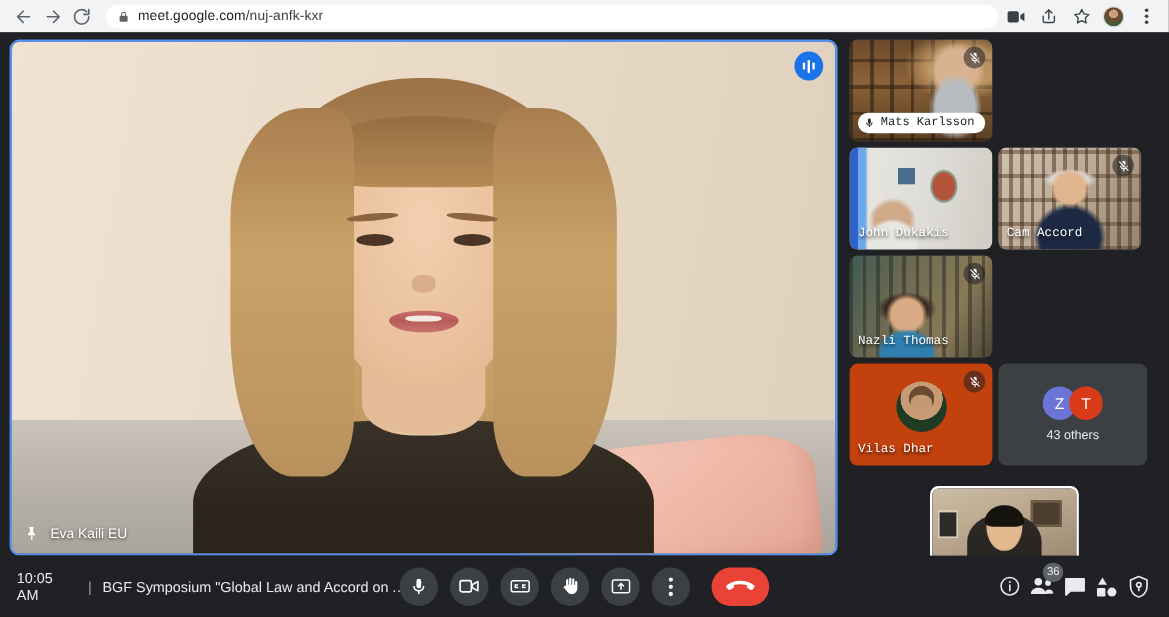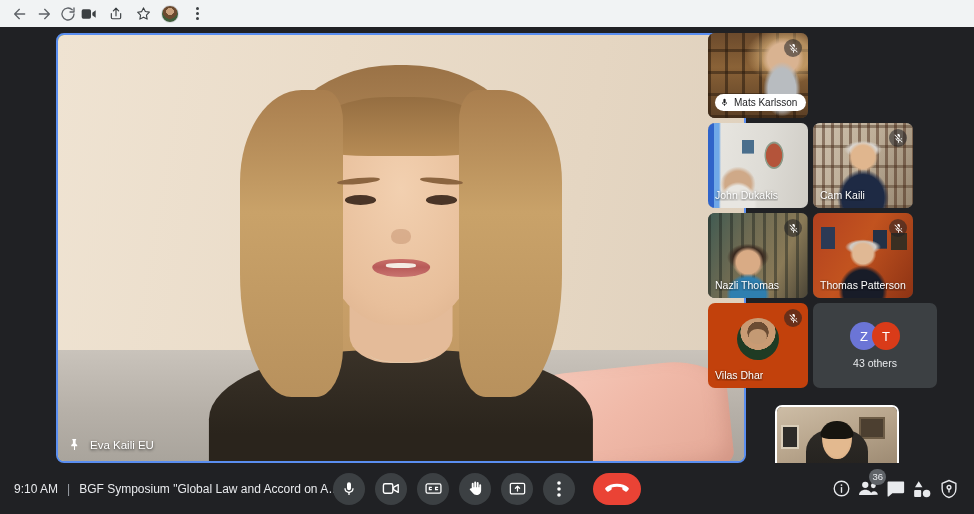--- a/index.html
+++ b/index.html
@@ -60,21 +60,20 @@
   }
 
   
   .main-tile {
     position: absolute; left: 8px; top: 6px;
     width: 690px; height: 430px;
     border-radius: 8px;
     border: 2px solid #5a8ef0;
     overflow: hidden;
     background: #4d7c0f;
-    margin-left: 48px;
   }
   .main-video { position: absolute; inset: 0; overflow: hidden; }
   .wall {
     position: absolute; inset: 0;
     background: linear-gradient(100deg, #efe3d2 0%, #eadcc9 38%, #e5d6c2 72%, #ded0bd 100%);
   }
   .sofa-back {
     position: absolute; left: 0; bottom: 0; width: 100%; height: 26%;
     background: linear-gradient(180deg, #c9c3bb 0%, #b6b0a8 55%, #a9a49c 100%);
   }
@@ -176,25 +175,26 @@
     color: #fff; font-size: 11.5px;
     text-shadow: 0 1px 3px rgba(0,0,0,.75);
   }
   .pin-icon { width: 13px; height: 15px; display: block; }
 
   
   .grid { position: absolute; left: 708px; top: 6px; width: 262px; }
   .grid-row { display: flex; gap: 5px; margin-bottom: 5px; }
   .tile {
     position: relative;
-    width: 100px; height: 85px;
+    width: 119px; height: 85px;
     border-radius: 7px;
     overflow: hidden;
     background: #3c4043;
     flex: 0 0 auto;
+    font-family: Liberation Mono, monospace;
   }
   .tile .bg { position: absolute; inset: 0; }
   .tile-name {
     position: absolute; left: 7px; bottom: 7px;
     color: #fff; font-size: 10.5px;
     text-shadow: 0 1px 3px rgba(0,0,0,.8);
     max-width: 112px; overflow: hidden; white-space: nowrap;
   }
   .tile-name.pill {
     background: #fff; color: #202124;
@@ -340,20 +340,28 @@
         <path d="M5 12h14M13 5l7 7-7 7"></path>
       </svg>
   </div>
   <div class="nav-btn">
     <svg width="16" height="16" viewBox="0 0 24 24" fill="none" stroke="#5f6368" stroke-width="2" stroke-linecap="round" stroke-linejoin="round">
         <path d="M21 12a9 9 0 1 1-2.64-6.36"></path>
         <path d="M21 3v6h-6"></path>
       </svg>
   </div>
 
+  <div class="omnibox">
+    <span class="lock-icon">
+      <svg width="10" height="12" viewBox="0 0 24 24" fill="#5f6368">
+          <path d="M12 2a5 5 0 0 0-5 5v3H6a2 2 0 0 0-2 2v8a2 2 0 0 0 2 2h12a2 2 0 0 0 2-2v-8a2 2 0 0 0-2-2h-1V7a5 5 0 0 0-5-5zm-3 8V7a3 3 0 0 1 6 0v3H9z"></path>
+        </svg>
+    </span>
+    <span class="url-text"><span class="host">meet.google.com</span><span>/nuj-anfk-kxr</span></span>
+  </div>
 
   <div class="tool-icons">
     <div class="tool-icon">
       <svg width="16" height="12" viewBox="0 0 24 18" fill="#3c4043">
           <rect x="1" y="2" width="14" height="14" rx="2.5"></rect>
           <path d="M17 7l5-3.5v11L17 11z"></path>
         </svg>
     </div>
     <div class="tool-icon">
       <svg width="14" height="15" viewBox="0 0 24 24" fill="none" stroke="#3c4043" stroke-width="2" stroke-linecap="round" stroke-linejoin="round">
@@ -476,21 +484,21 @@
              repeating-linear-gradient(0deg, rgba(70,50,34,.55) 0 3px, rgba(0,0,0,0) 3px 20px);"></div>
         <div class="bg" style="background:
              radial-gradient(ellipse 34% 44% at 50% 88%, #1e2a44 0 62%, rgba(0,0,0,0) 76%),
              radial-gradient(circle at 50% 40%, #e0b68e 0 16%, rgba(0,0,0,0) 21%),
              radial-gradient(ellipse 19% 10% at 50% 31%, #d9d4ce 0 70%, rgba(0,0,0,0) 100%);"></div>
         <div class="mic-off">
           <svg width="11" height="11" viewBox="0 0 24 24" fill="#fff">
               <path d="M15 10.6V5a3 3 0 0 0-5.9-.7l5.9 6.3zM19 11h-1.7a5.3 5.3 0 0 1-.5 2.2l1.3 1.4A7.2 7.2 0 0 0 19 11zM4.3 3L3 4.3 9 10.6V11a3 3 0 0 0 4.3 2.7l1.2 1.3A5 5 0 0 1 7 11H5.3a6.7 6.7 0 0 0 5.7 6.4V21h2v-3.6a6.6 6.6 0 0 0 2.6-.9l4.1 4.2 1.3-1.3L4.3 3z"></path>
             </svg>
         </div>
-        <div class="tile-name">Cam Kaili</div>
+        <div class="tile-name">Cam Accord</div>
       </div>
     </div>
 
     <div class="grid-row">
       <div class="tile">
         <div class="bg" style="background:
              linear-gradient(115deg,#3f5a52 0%,#6d6a52 35%,#8a7a57 70%,#4a4436 100%);"></div>
         <div class="bg" style="background:
              repeating-linear-gradient(90deg, rgba(30,35,30,.45) 0 3px, rgba(0,0,0,0) 3px 11px);"></div>
         <div class="bg" style="background:
@@ -498,40 +506,20 @@
              radial-gradient(circle at 40% 58%, #d9ab85 0 15%, rgba(0,0,0,0) 20%),
              radial-gradient(ellipse 21% 16% at 40% 52%, #3a2a20 0 70%, rgba(0,0,0,0) 100%);"></div>
         <div class="mic-off">
           <svg width="11" height="11" viewBox="0 0 24 24" fill="#fff">
               <path d="M15 10.6V5a3 3 0 0 0-5.9-.7l5.9 6.3zM19 11h-1.7a5.3 5.3 0 0 1-.5 2.2l1.3 1.4A7.2 7.2 0 0 0 19 11zM4.3 3L3 4.3 9 10.6V11a3 3 0 0 0 4.3 2.7l1.2 1.3A5 5 0 0 1 7 11H5.3a6.7 6.7 0 0 0 5.7 6.4V21h2v-3.6a6.6 6.6 0 0 0 2.6-.9l4.1 4.2 1.3-1.3L4.3 3z"></path>
             </svg>
         </div>
         <div class="tile-name">Nazli Thomas</div>
       </div>
 
-      <div class="tile">
-        <div class="bg" style="background:
-             linear-gradient(120deg,#b2411f 0%,#c2531f 45%,#8e3314 100%);"></div>
-        <div class="bg" style="background:
-             linear-gradient(90deg, rgba(0,0,0,0) 8%, #2c3a55 8% 22%, rgba(0,0,0,0) 22%) no-repeat,
-             linear-gradient(90deg, rgba(0,0,0,0) 60%, #233146 60% 74%, rgba(0,0,0,0) 74%) no-repeat,
-             linear-gradient(90deg, rgba(0,0,0,0) 78%, #3a2f22 78% 94%, rgba(0,0,0,0) 94%) no-repeat;
-             background-size: 100% 26%, 100% 22%, 100% 20%;
-             background-position: 0 22%, 0 26%, 0 30%;"></div>
-        <div class="bg" style="background:
-             radial-gradient(ellipse 32% 40% at 50% 92%, #181c28 0 62%, rgba(0,0,0,0) 76%),
-             radial-gradient(circle at 50% 48%, #e0b894 0 15%, rgba(0,0,0,0) 20%),
-             radial-gradient(ellipse 18% 9% at 50% 40%, #cfcac4 0 70%, rgba(0,0,0,0) 100%);"></div>
-        <div class="mic-off">
-          <svg width="11" height="11" viewBox="0 0 24 24" fill="#fff">
-              <path d="M15 10.6V5a3 3 0 0 0-5.9-.7l5.9 6.3zM19 11h-1.7a5.3 5.3 0 0 1-.5 2.2l1.3 1.4A7.2 7.2 0 0 0 19 11zM4.3 3L3 4.3 9 10.6V11a3 3 0 0 0 4.3 2.7l1.2 1.3A5 5 0 0 1 7 11H5.3a6.7 6.7 0 0 0 5.7 6.4V21h2v-3.6a6.6 6.6 0 0 0 2.6-.9l4.1 4.2 1.3-1.3L4.3 3z"></path>
-            </svg>
-        </div>
-        <div class="tile-name">Thomas Patterson</div>
-      </div>
     </div>
 
     <div class="grid-row">
       <div class="tile" style="background:#c2410c;">
         <div class="avatar-photo"></div>
         <div class="mic-off">
           <svg width="11" height="11" viewBox="0 0 24 24" fill="#fff">
               <path d="M15 10.6V5a3 3 0 0 0-5.9-.7l5.9 6.3zM19 11h-1.7a5.3 5.3 0 0 1-.5 2.2l1.3 1.4A7.2 7.2 0 0 0 19 11zM4.3 3L3 4.3 9 10.6V11a3 3 0 0 0 4.3 2.7l1.2 1.3A5 5 0 0 1 7 11H5.3a6.7 6.7 0 0 0 5.7 6.4V21h2v-3.6a6.6 6.6 0 0 0 2.6-.9l4.1 4.2 1.3-1.3L4.3 3z"></path>
             </svg>
         </div>
@@ -555,21 +543,21 @@
     <div class="self-person"></div>
     <div class="self-tie"></div>
     <div class="self-head"></div>
     <div class="self-hair"></div>
     <div class="self-name">You</div>
   </div>
 
   <div class="bottom-bar">
 
     <div class="meeting-info">
-      <span>9:10 AM</span>
+      <span>10:05 AM</span>
       <span class="sep">|</span>
       <span class="meeting-title">BGF Symposium "Global Law and Accord on A…</span>
     </div>
 
     <div class="center-controls">
       <div class="ctrl">
         <span>
           <svg width="16" height="16" viewBox="0 0 24 24" fill="#fff">
               <path d="M12 14a3 3 0 0 0 3-3V5a3 3 0 0 0-6 0v6a3 3 0 0 0 3 3zm5-3a5 5 0 0 1-10 0H5a7 7 0 0 0 6 6.9V21h2v-3.1A7 7 0 0 0 19 11h-2z"></path>
             </svg>

